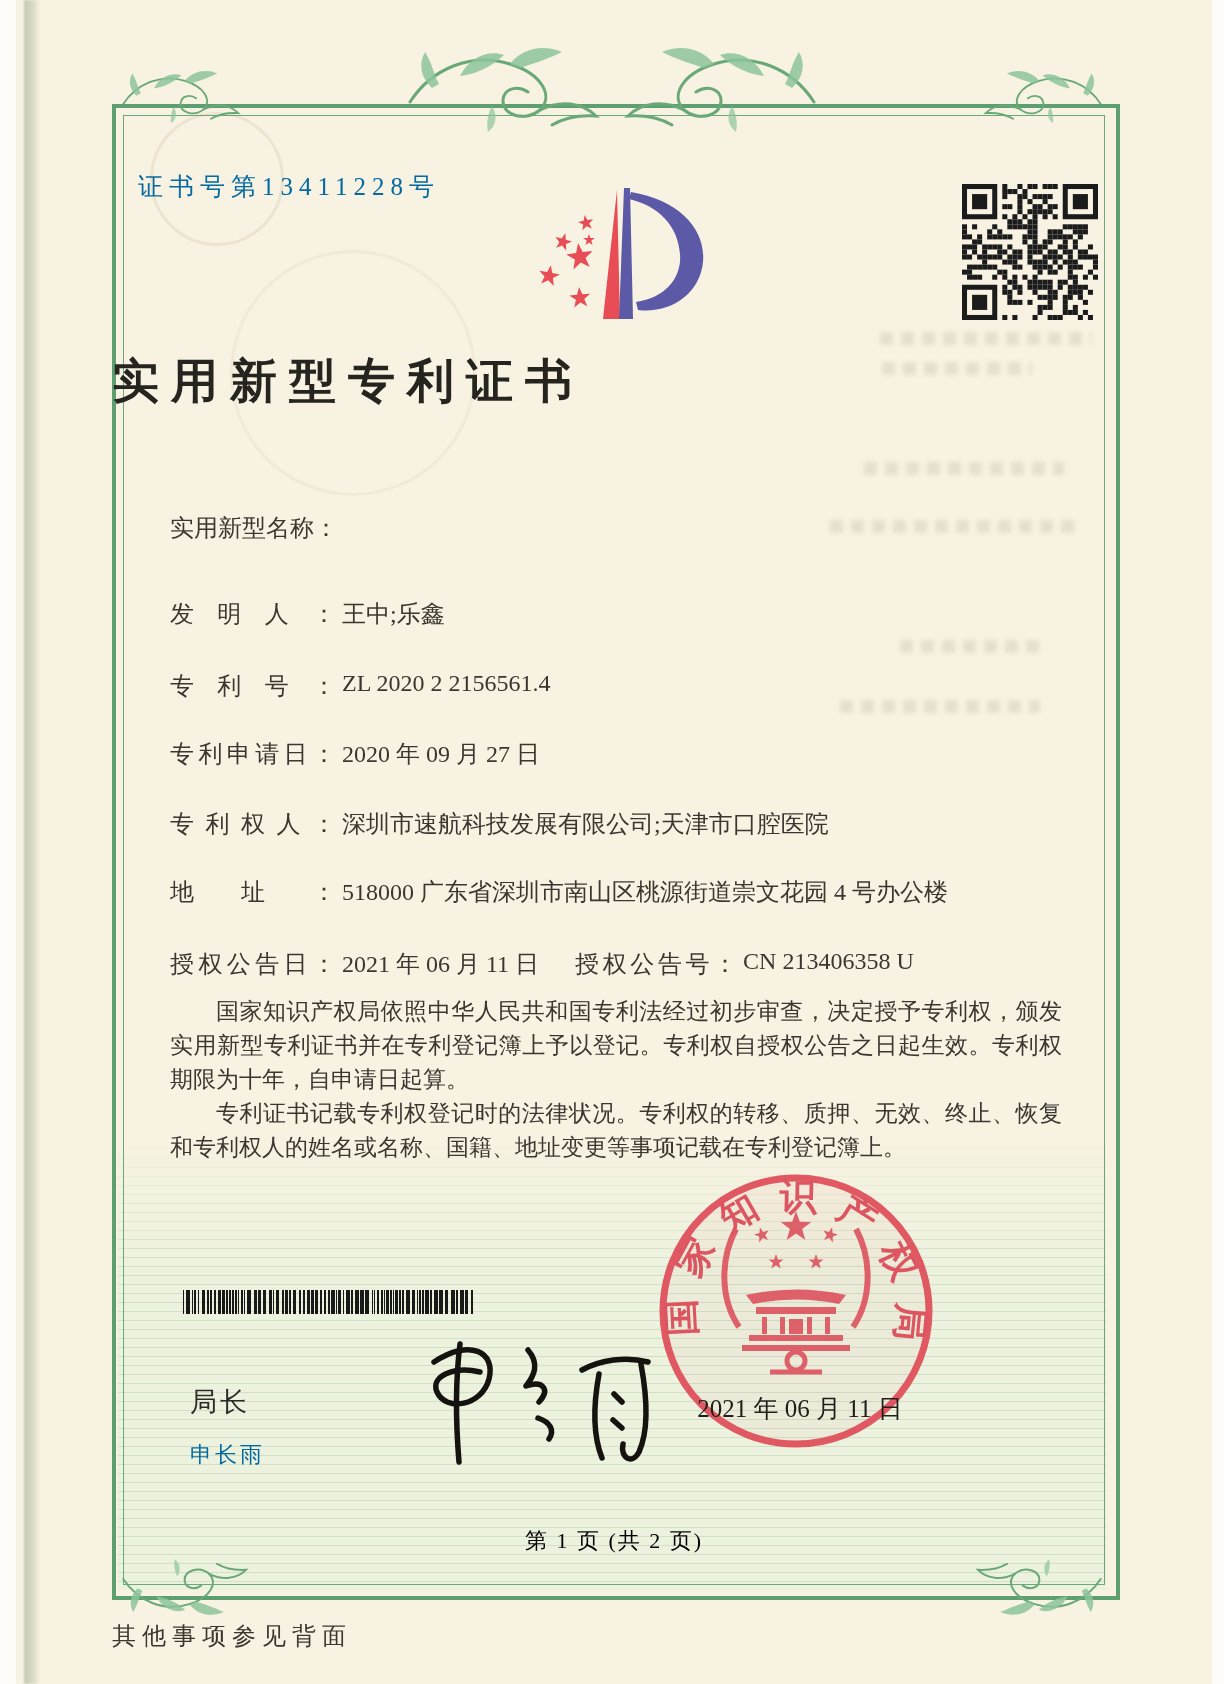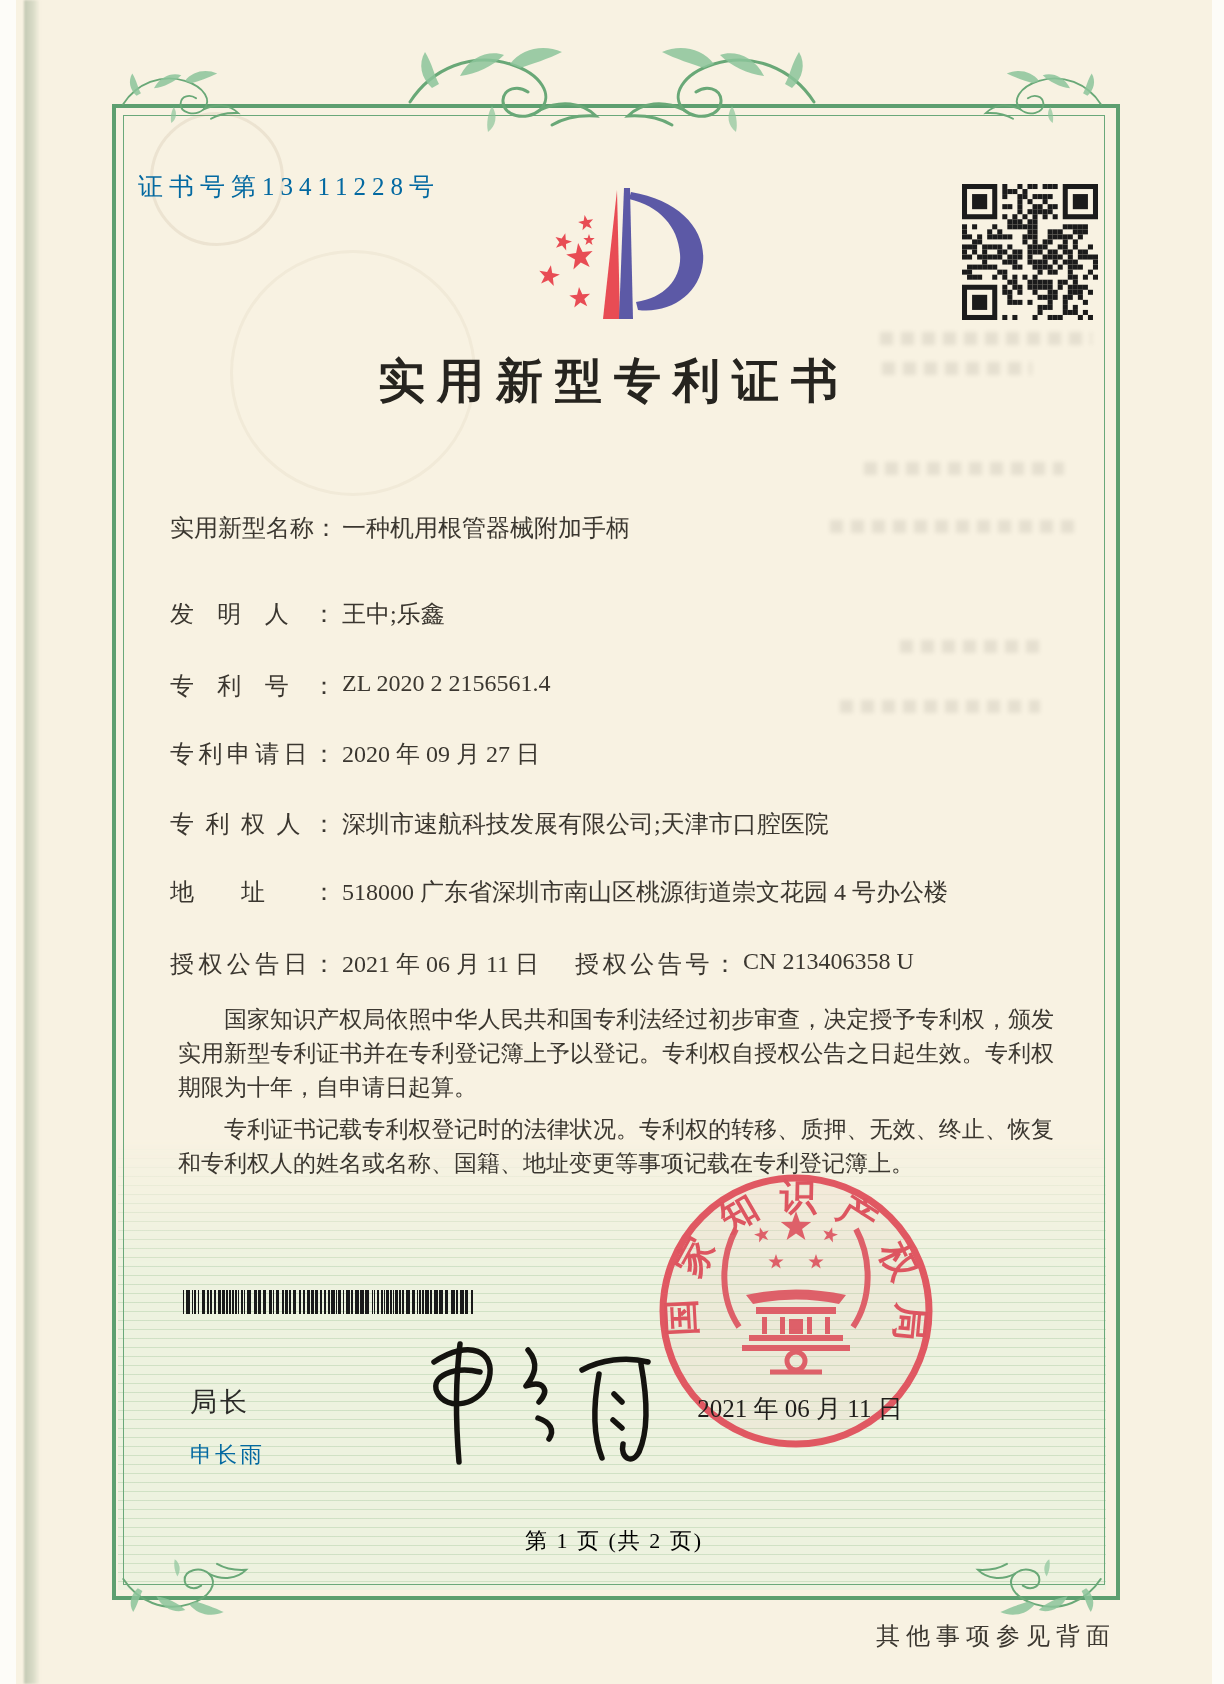--- a/index.html
+++ b/index.html
@@ -16,43 +16,43 @@
   
   .waves{position:absolute;left:118px;top:1140px;width:988px;height:450px;
         background-color:#edf2df;
         background-image:repeating-linear-gradient(180deg,rgba(140,185,135,.30) 0 1px,rgba(0,0,0,0) 1px 9px);
         -webkit-mask-image:linear-gradient(180deg,rgba(0,0,0,0),#000 130px);
         mask-image:linear-gradient(180deg,rgba(0,0,0,0),#000 130px);}
   .ghost-circle{position:absolute;border-radius:50%;border:3px solid rgba(165,140,105,.14);}
   .smudge{position:absolute;height:13px;opacity:.13;filter:blur(2px);
         background:repeating-linear-gradient(90deg,#6d685c 0 13px,rgba(0,0,0,0) 13px 21px);}
   .cert-no{position:absolute;left:138px;top:170px;font-size:25px;letter-spacing:6px;color:#0369a1;}
-  .title{position:absolute;left:112px;top:350px;width:1004px;text-align:center;
+  .title{position:absolute;left:112px;top:350px;width:1004px;
         font-size:47px;font-weight:700;letter-spacing:12px;color:#26241f;}
   .fields{position:absolute;left:170px;width:910px;font-size:24px;color:#3b3730;}
   .frow{position:absolute;left:0;display:flex;align-items:flex-start;white-space:nowrap;}
   .lbl{display:inline-block;width:166px;text-align:justify;text-align-last:justify;flex:0 0 166px;}
   .lbl2{display:inline-block;width:162px;text-align:justify;text-align-last:justify;margin-left:36px;flex:0 0 162px;}
   .val{margin-left:6px;}
   .val .l2{margin-top:9px;}
   .paras{position:absolute;left:170px;top:995px;width:892px;font-size:23px;line-height:34px;
         color:#3b3730;text-align:justify;}
-  .paras p{margin:8px;text-indent:2em;}
+  .paras p{margin:0;text-indent:2em;}
   .barcode{position:absolute;left:183px;top:1290px;}
   .director-label{position:absolute;left:190px;top:1384px;font-family:"Liberation Sans","DejaVu Sans",sans-serif;
         font-size:27px;color:#2b2b28;letter-spacing:3px;}
   .director-name{position:absolute;left:190px;top:1440px;font-family:"Liberation Sans","DejaVu Sans",sans-serif;
         font-size:22px;color:#0369a1;letter-spacing:3px;}
   .signature{position:absolute;left:398px;top:1322px;}
   .seal{position:absolute;left:650px;top:1165px;}
   .issue-date{position:absolute;left:660px;top:1392px;width:280px;text-align:center;
         font-size:25px;color:#1f1e1b;z-index:5;}
   .page-info{position:absolute;left:112px;top:1526px;width:1004px;text-align:center;
         font-size:22px;color:#000000;letter-spacing:2px;}
-  .back-note{position:absolute;left:112px;top:1620px;width:1004px;text-align:right;
+  .back-note{position:absolute;left:112px;top:1620px;width:1004px;text-align:left;
         font-size:24px;color:#3b3730;letter-spacing:6px;}
   .orn-overlay{position:absolute;left:0;top:0;pointer-events:none;}
   .logo{position:absolute;left:500px;top:178px;}
   .qr{position:absolute;left:962px;top:184px;}
 </style>
 </head>
 <body>
 
 <div class="page">
   <div class="paper"></div>
@@ -378,21 +378,20 @@
       <rect x="95" y="130" width="5" height="5" fill="#1b1b1b"></rect>
       <rect x="115" y="130" width="5" height="5" fill="#1b1b1b"></rect>
       <rect x="125" y="130" width="5" height="5" fill="#1b1b1b"></rect>
     </svg>
 
   <div class="title">实用新型专利证书</div>
 
   <div class="fields">
     <div class="frow" style="top:512px;">
       <span class="lbl">实用新型名称：</span>
-      <span class="val">一种机用根管器械附加手柄</span>
     </div>
     <div class="frow" style="top:598px;">
       <span class="lbl">发明人：</span>
       <span class="val">王中;乐鑫</span>
     </div>
     <div class="frow" style="top:670px;">
       <span class="lbl">专利号：</span>
       <span class="val">ZL 2020 2 2156561.4</span>
     </div>
     <div class="frow" style="top:738px;">

